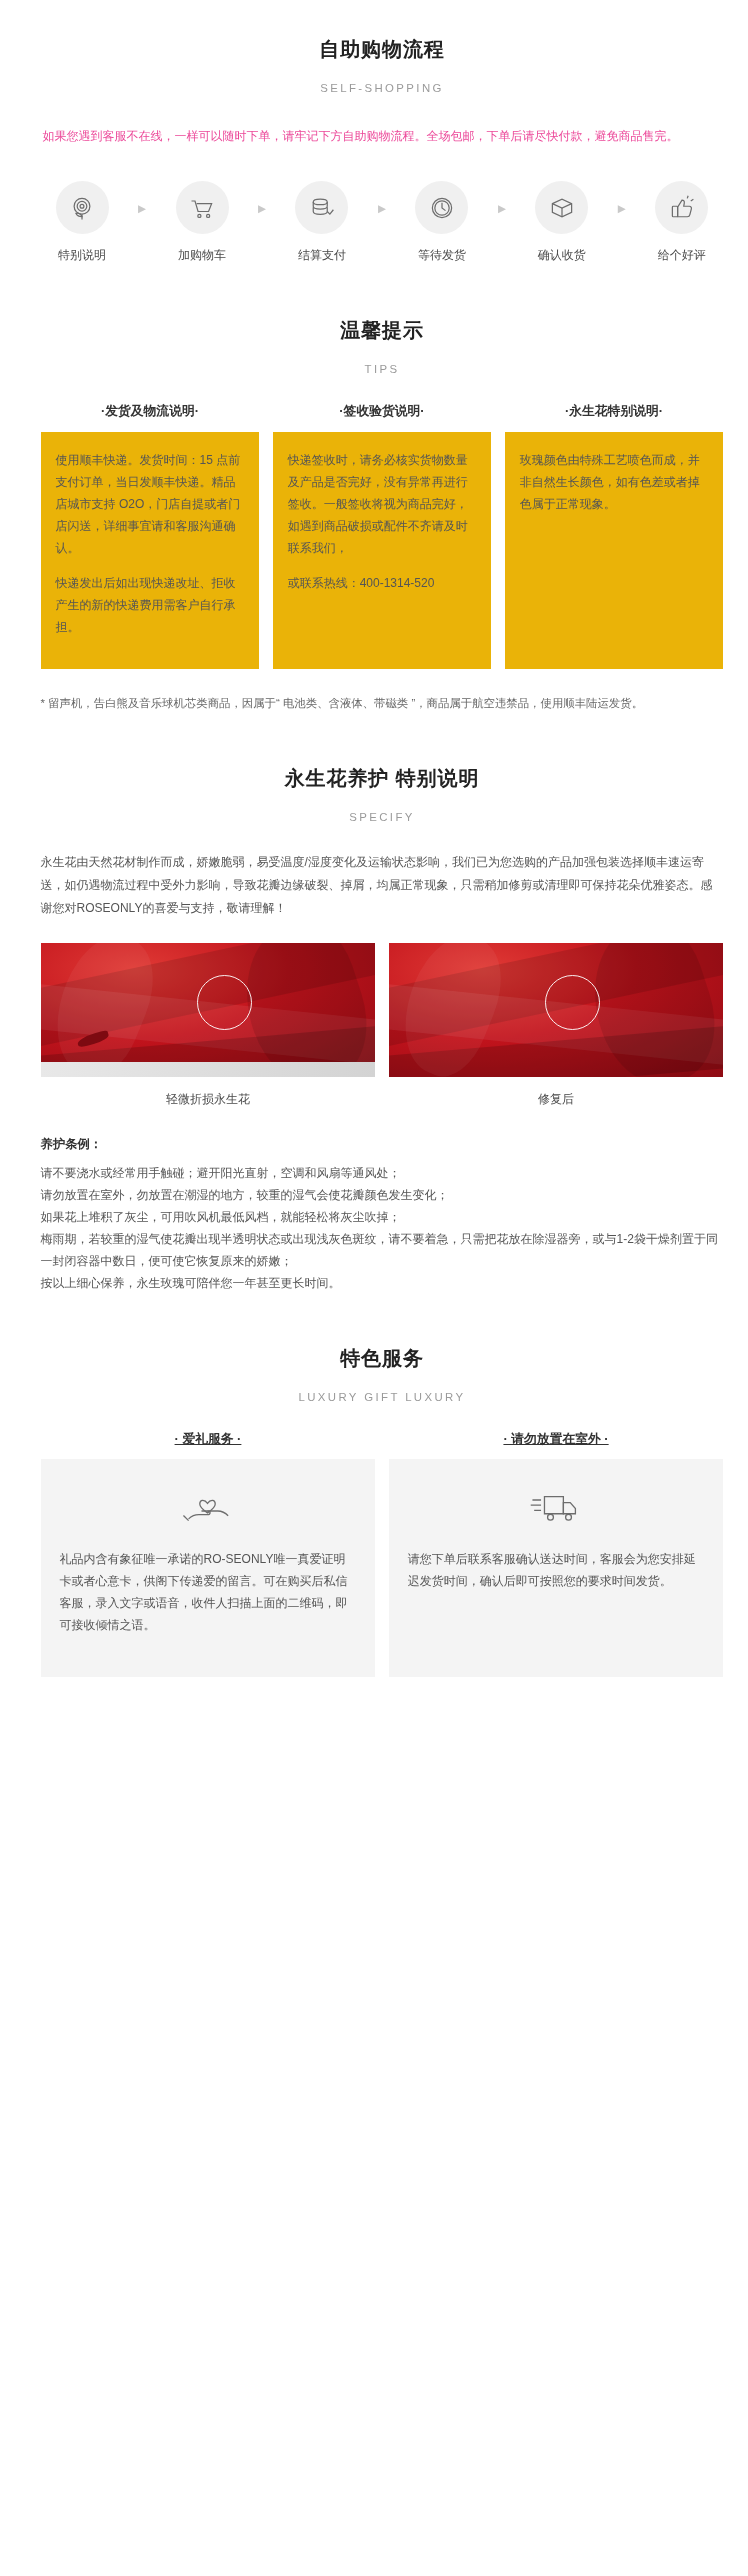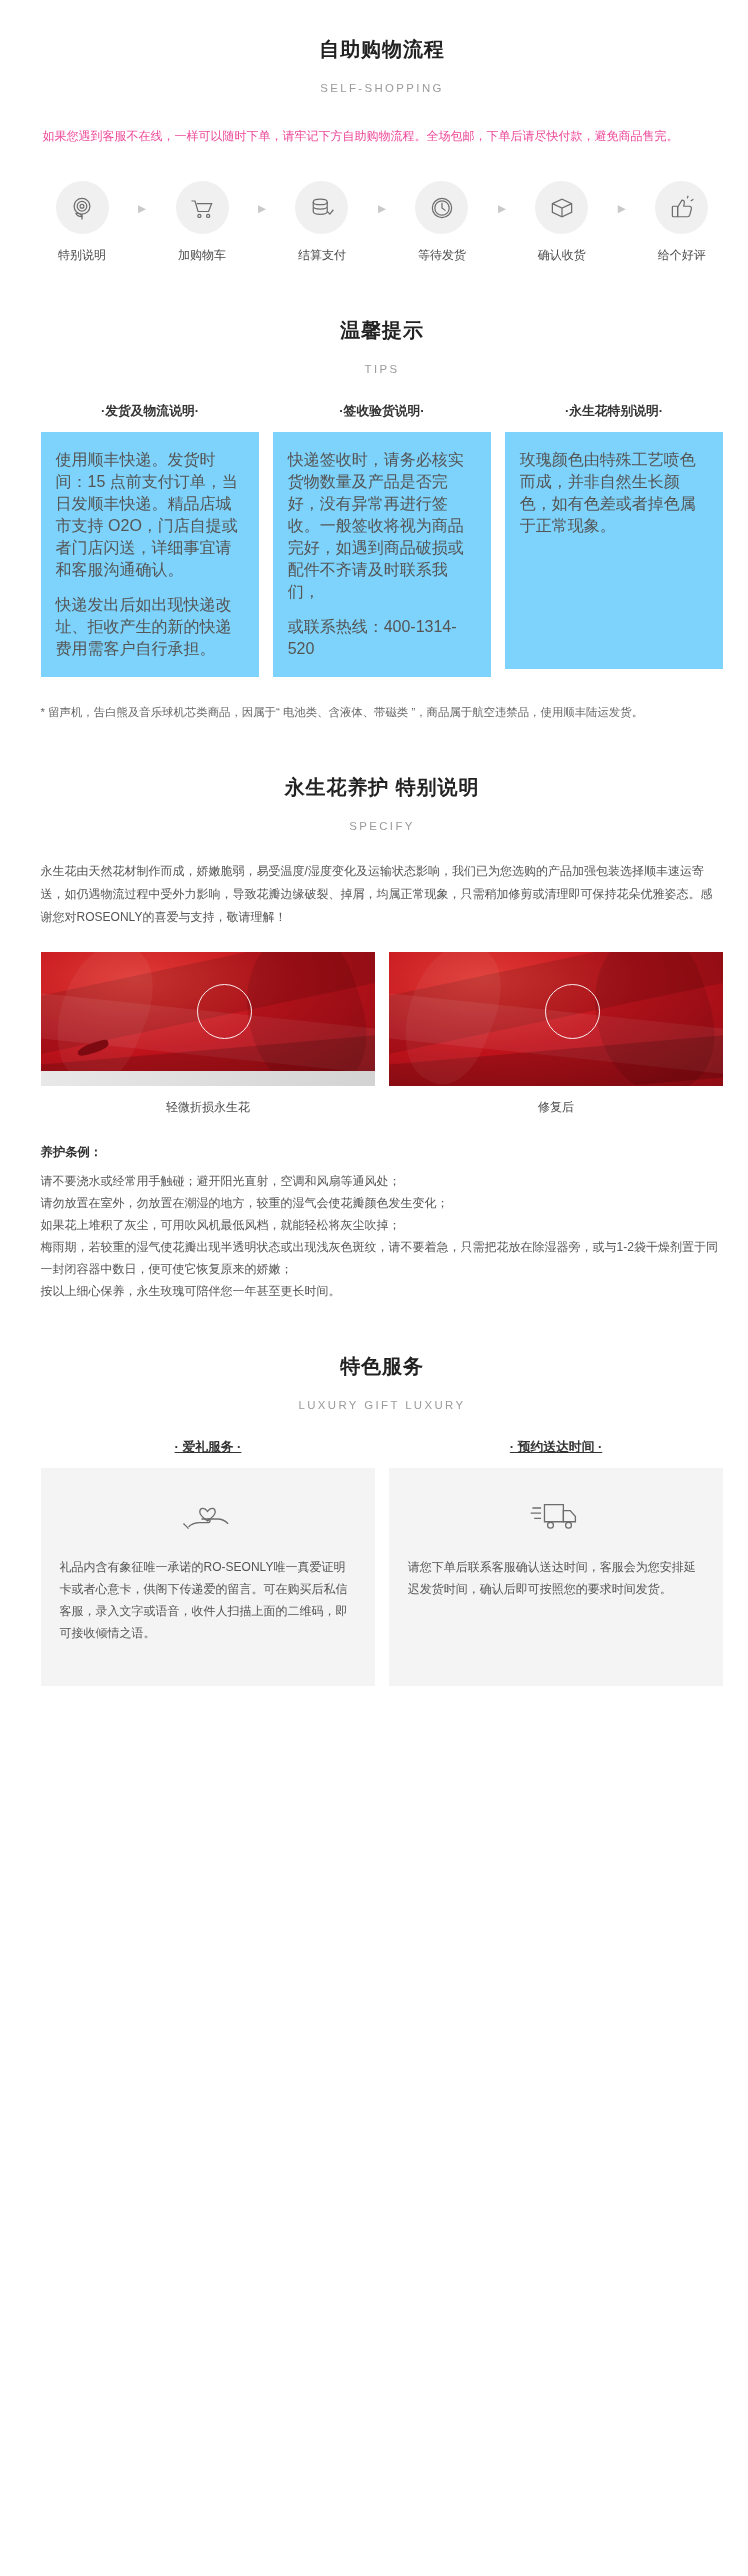--- a/index.html
+++ b/index.html
@@ -80,23 +80,23 @@
   }
   .tip-col { flex: 1; display: flex; flex-direction: column; }
   .tip-head {
     text-align: center;
     font-size: 12.8px;
     font-weight: bold;
     color: #333333;
     padding-bottom: 11.4px;
   }
   .tip-body {
-    background: #7dd3fc;
+    background: #eab308;
     padding: 17px 15px;
-    font-size: 16px;
+    font-size: 12px;
     line-height: 22px;
     color: #555555;
     min-height: 237px;
   }
   .tip-body p { margin: 0 0 13.3px 0; }
   .tip-body p:last-child { margin-bottom: 0; }
   .footnote {
     margin: 24.6px 24.6px 0 24.6px;
     font-size: 11.4px;
     line-height: 21px;
@@ -391,21 +391,21 @@
               <path d="M10 40 c4 -4 8 -5 12 -5 h10 c2 0 3 -1 3 -2.2 c0 -1.2 -1 -2 -3 -2 h-7"></path>
               <path d="M32 30.8 h12 c5 0 9 2.4 12 5.6"></path>
               <path d="M4 36 l6 6"></path>
             </svg>
           </div>
           <div class="svc-text">礼品内含有象征唯一承诺的RO-SEONLY唯一真爱证明卡或者心意卡，供阁下传递爱的留言。可在购买后私信客服，录入文字或语音，收件人扫描上面的二维码，即可接收倾情之语。</div>
         </div>
       </div>
 
       <div class="svc-col">
-        <div class="svc-head">· 预约送达时间 ·</div>
+        <div class="svc-head">· 请勿放置在室外 ·</div>
         <div class="svc-body">
           <div class="svc-icon">
             <svg width="55" height="44" viewBox="0 0 64 50" fill="none" stroke="currentColor" stroke-width="1.5">
               <path d="M18 14 h22 v20 h-22z"></path>
               <path d="M40 21 h8 l6 7 v6 h-14z"></path>
               <circle cx="25" cy="38" r="3.4"></circle>
               <circle cx="46" cy="38" r="3.4"></circle>
               <path d="M4 18 h10 M2 24 h12 M6 30 h8"></path>
             </svg>
           </div>

